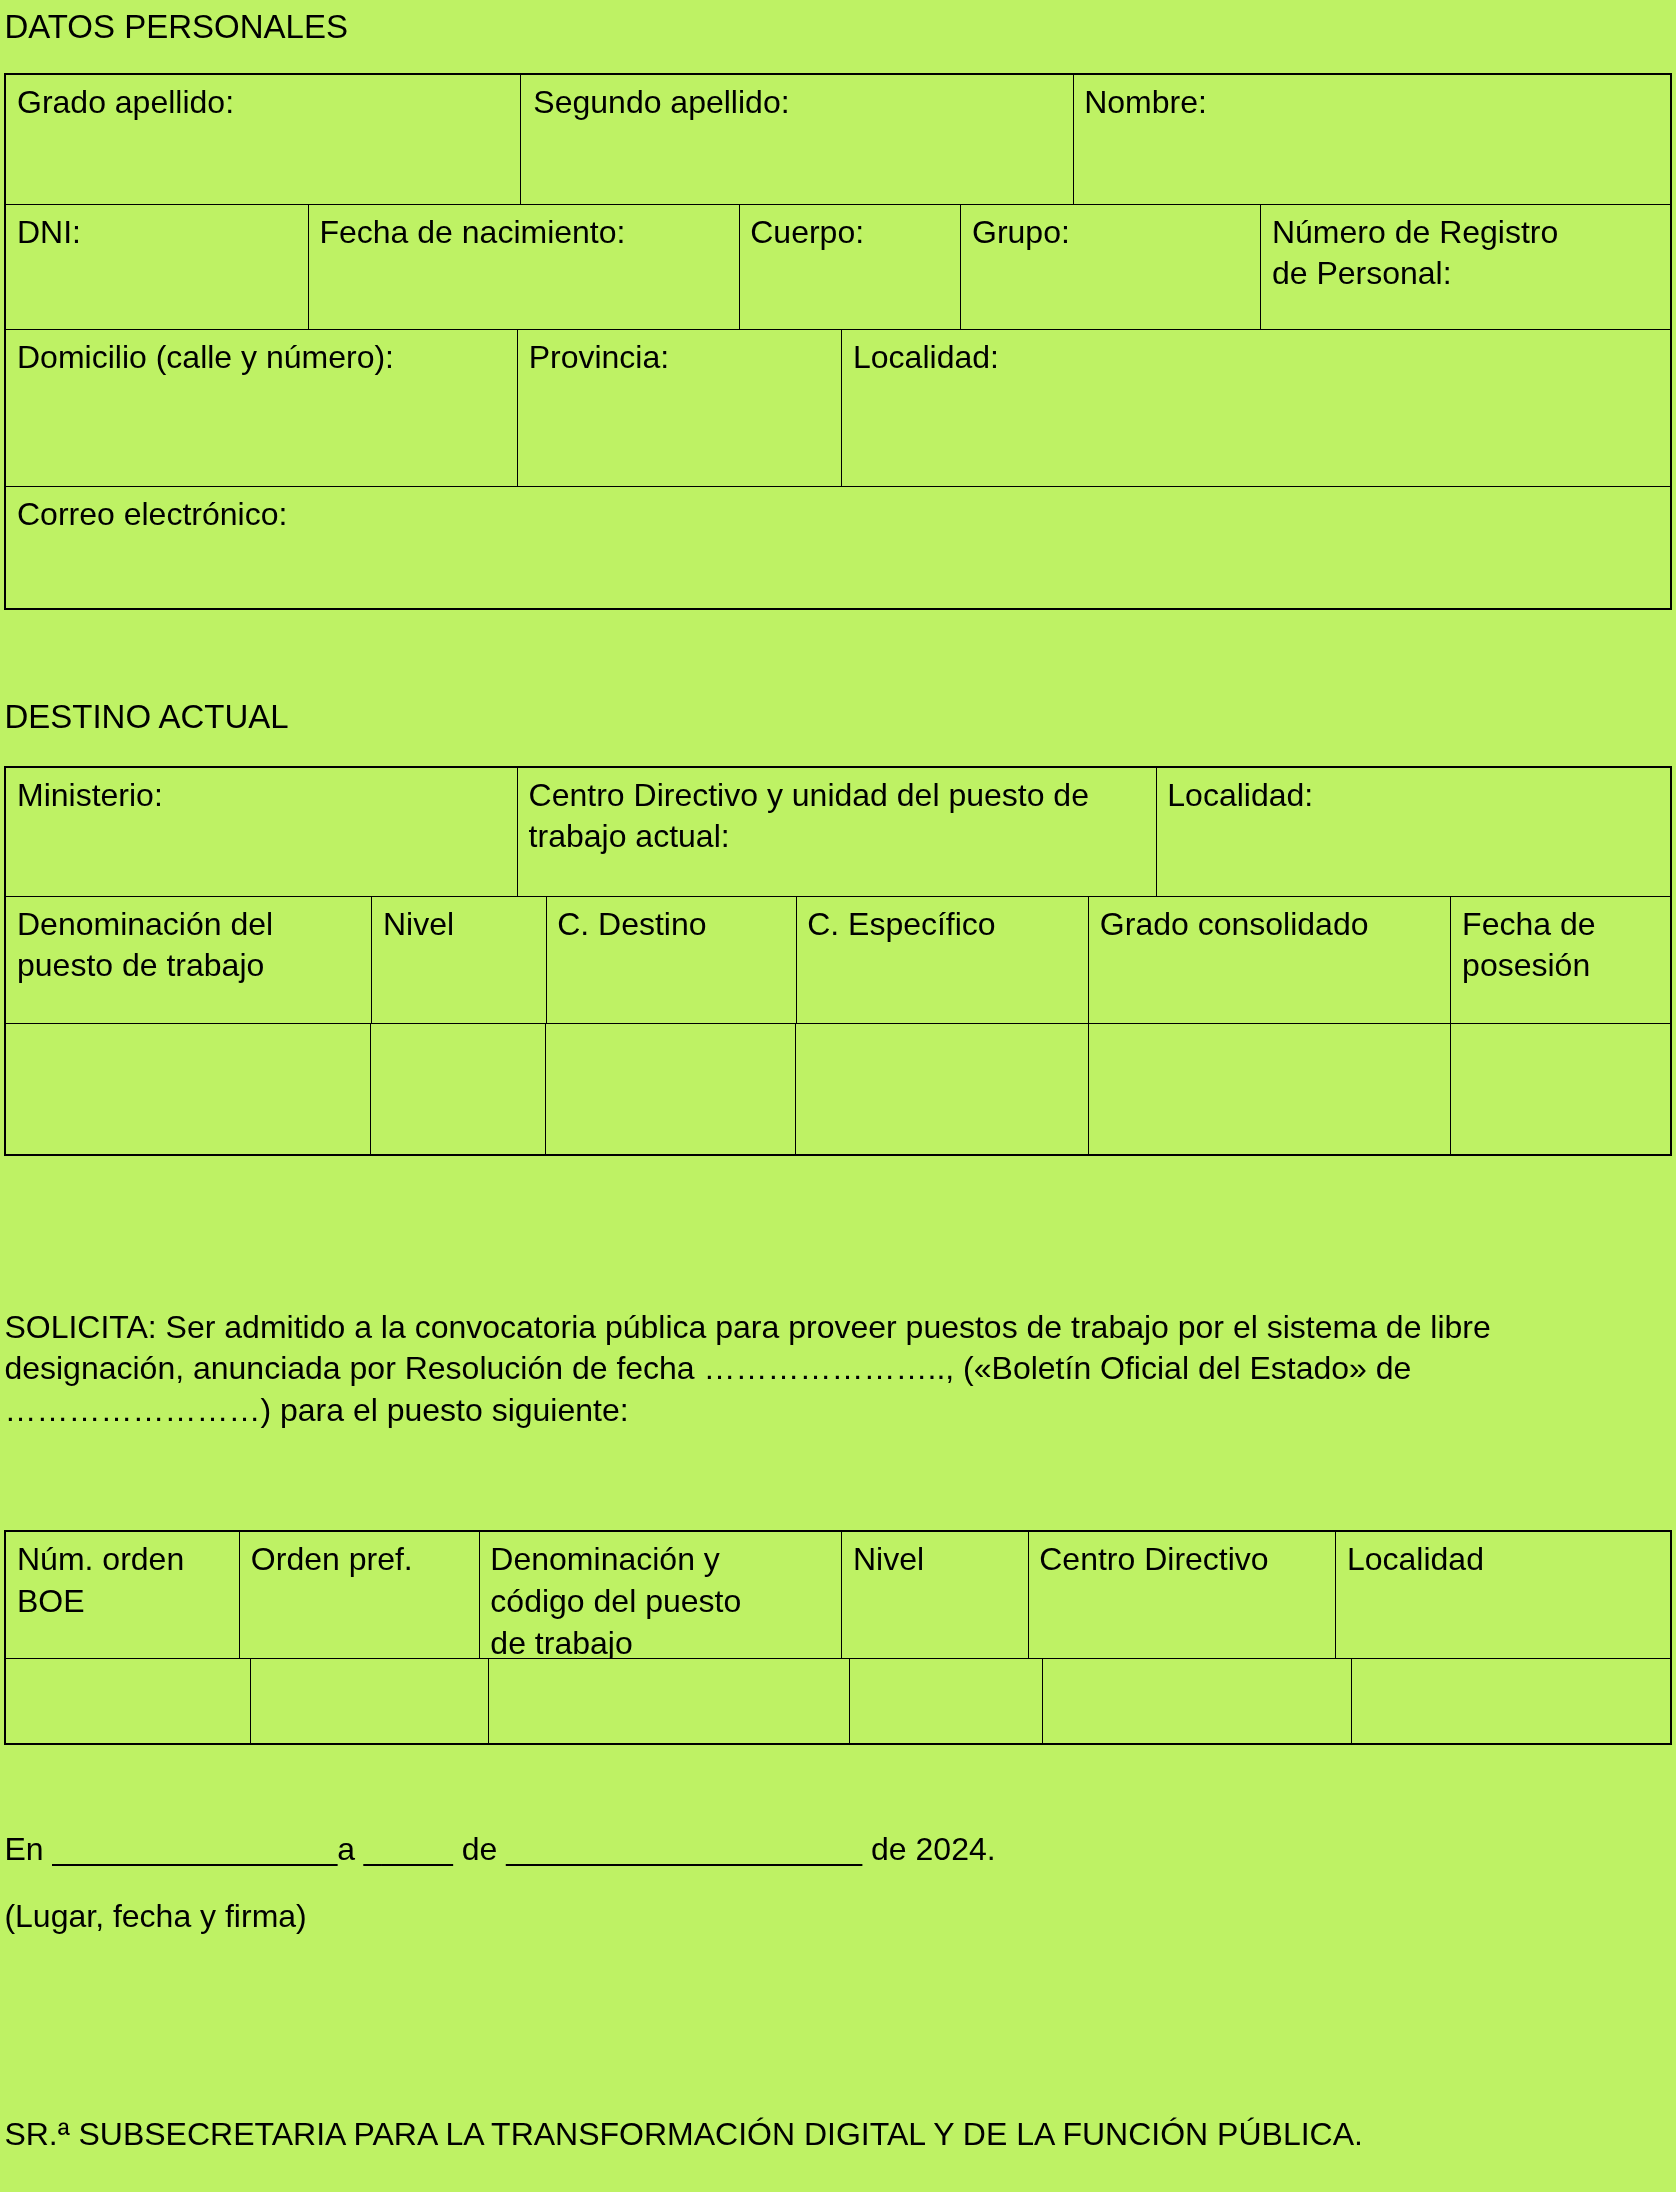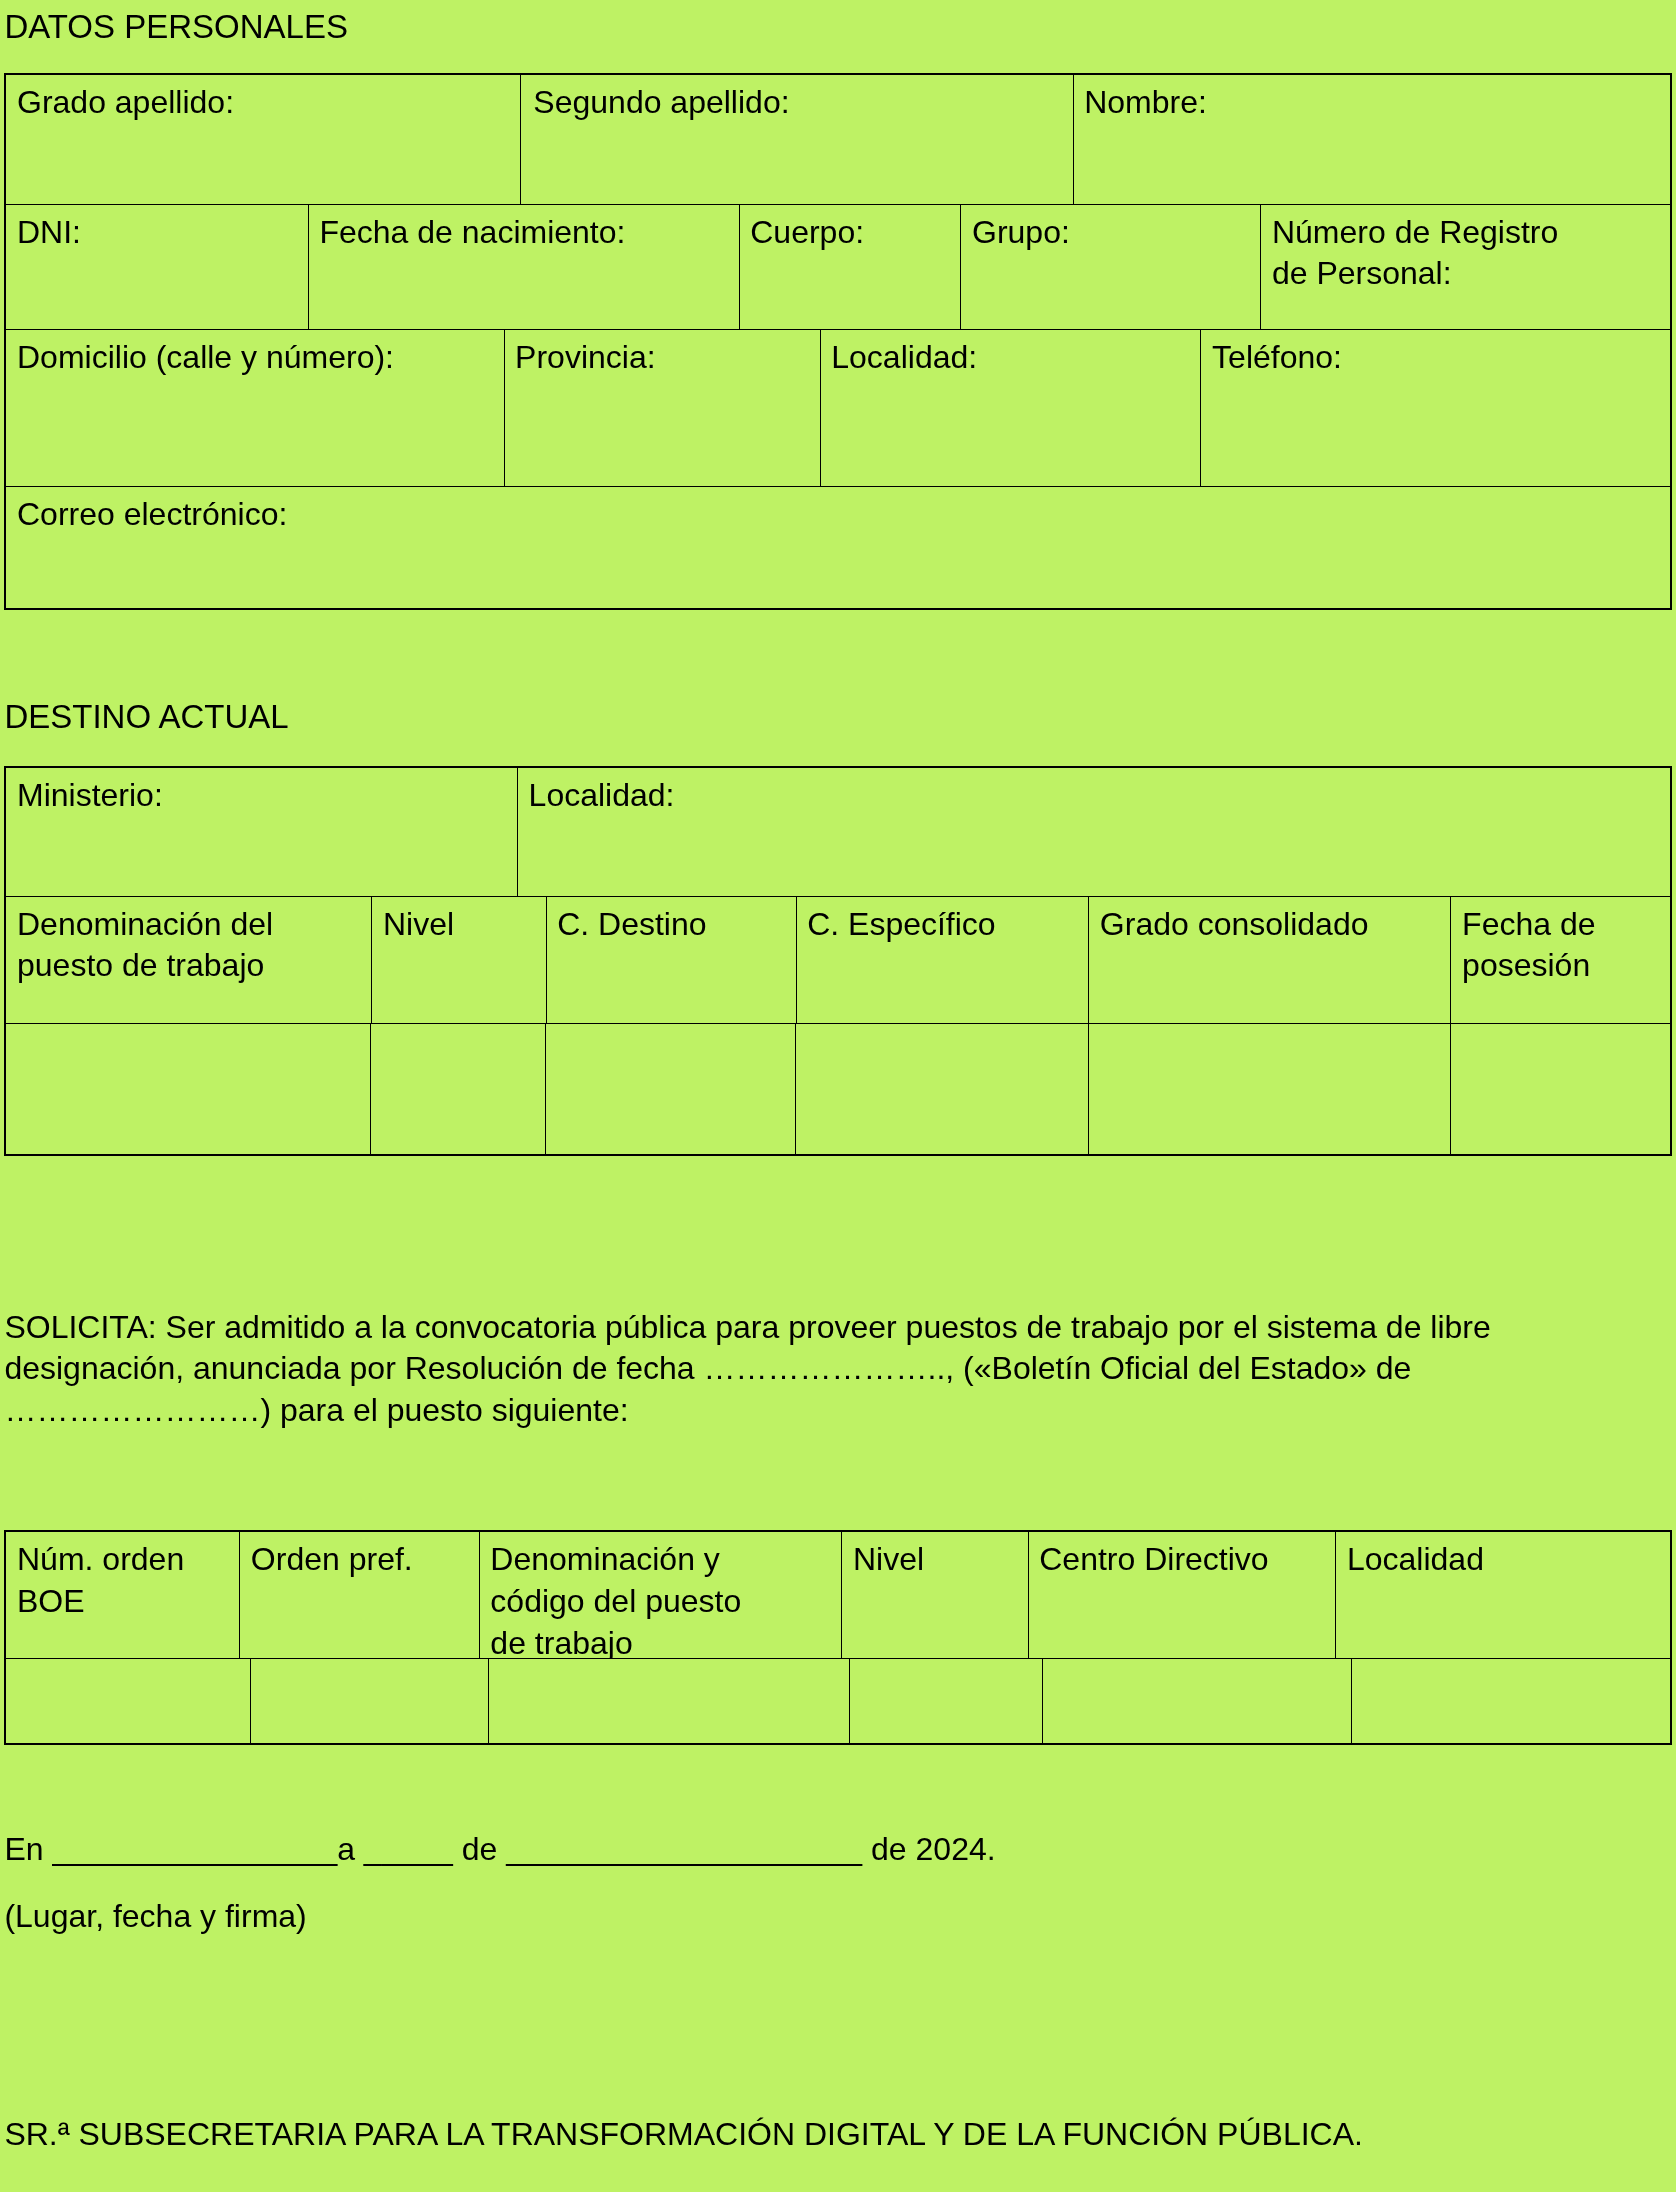--- a/index.html
+++ b/index.html
@@ -96,32 +96,32 @@
       <div class="fcell w179">DNI:</div>
       <div class="fcell w260">Fecha de nacimiento:</div>
       <div class="fcell w129">Cuerpo:</div>
       <div class="fcell w178">Grupo:</div>
       <div class="fcell w254 pr-nrp">Número de Registro de Personal:</div>
     </div>
     <div class="frow r3">
       <div class="fcell w298">Domicilio (calle y número):</div>
       <div class="fcell w186">Provincia:</div>
       <div class="fcell w226">Localidad:</div>
-      <div class="fcell w290">Teléfono:</div>
     </div>
     <div class="frow r4">
       <div class="fcell w100">Correo electrónico:</div>
     </div>
   </div>
 
   <div class="section-title title-destino">DESTINO ACTUAL</div>
 
   <div class="ftable t2">
     <div class="frow r1">
       <div class="fcell w307">Ministerio:</div>
+      <div class="fcell w384 pr-cd">Centro Directivo y unidad del puesto de trabajo actual:</div>
       <div class="fcell w309">Localidad:</div>
     </div>
     <div class="frow r2">
       <div class="fcell w220 pr-den">Denominación del puesto de trabajo</div>
       <div class="fcell w1002">Nivel</div>
       <div class="fcell w148">C. Destino</div>
       <div class="fcell w175">C. Específico</div>
       <div class="fcell w219">Grado consolidado</div>
       <div class="fcell w138">Fecha de posesión</div>
     </div>

